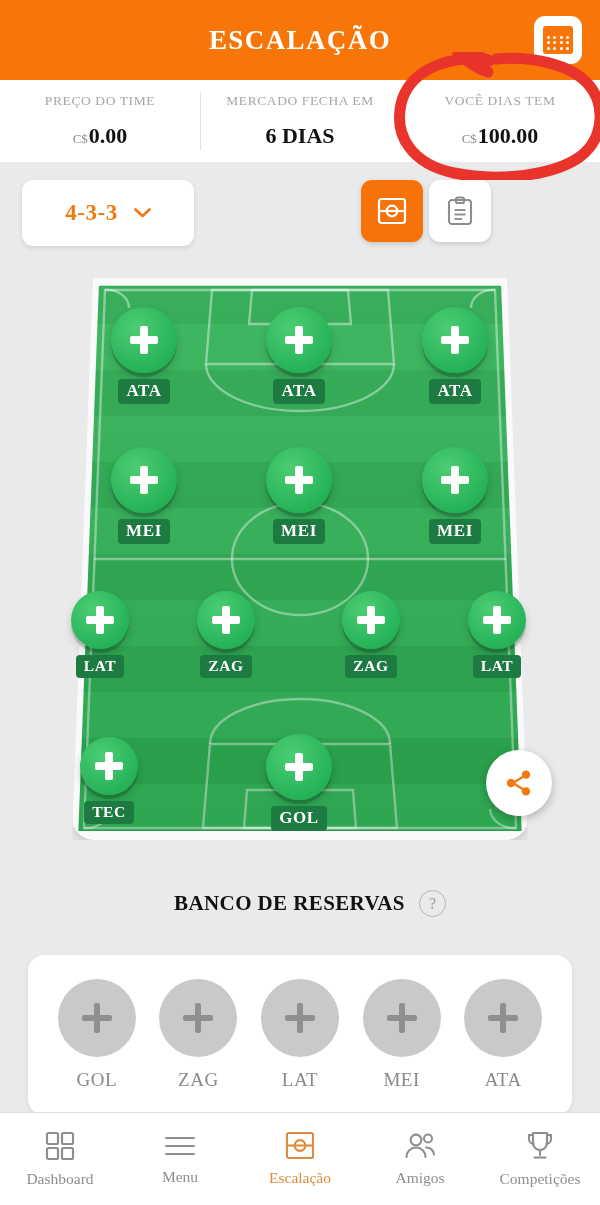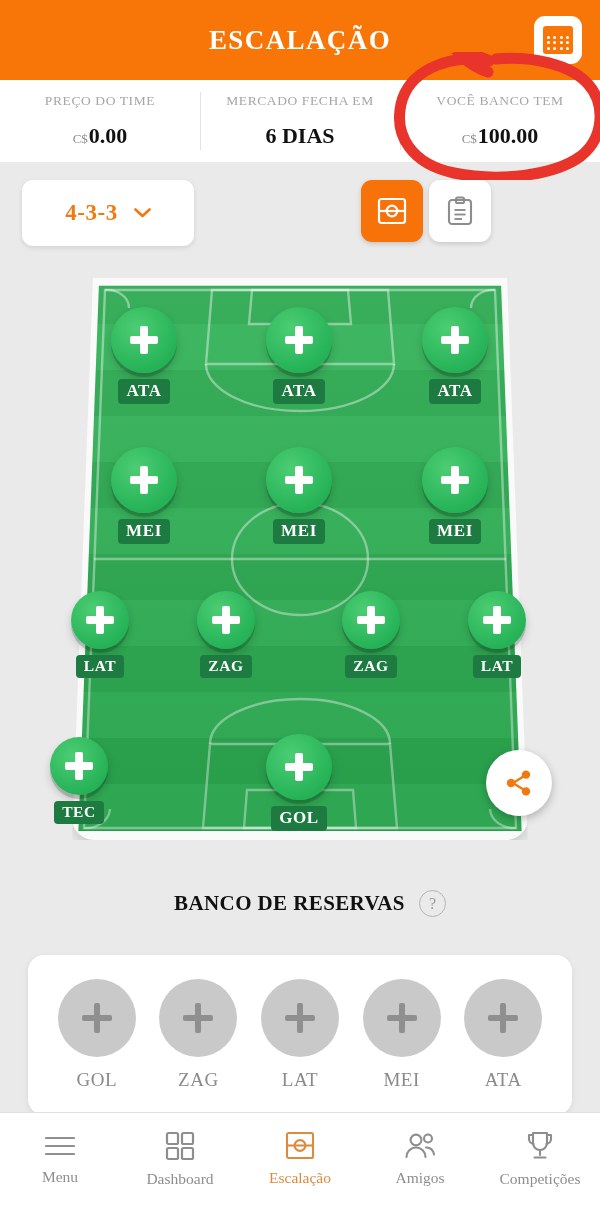--- a/index.html
+++ b/index.html
@@ -187,21 +187,21 @@
   <div class="statbar">
     <div class="stat">
       <div class="stat-label">PREÇO DO TIME</div>
       <div class="stat-value"><span class="stat-cur">C$</span><span>0.00</span></div>
     </div>
     <div class="stat">
       <div class="stat-label">MERCADO FECHA EM</div>
       <div class="stat-value"><span>6 DIAS</span></div>
     </div>
     <div class="stat">
-      <div class="stat-label">VOCÊ BANCO TEM</div>
+      <div class="stat-label">VOCÊ DIAS TEM</div>
       <div class="stat-value"><span class="stat-cur">C$</span><span>100.00</span></div>
     </div>
   </div>
 
   <svg class="annot" viewBox="0 0 214 128">
     <path d="M96 8 C50 2 16 22 9 52 C2 84 20 112 62 121 C106 130 162 124 189 104 C212 86 214 52 196 32 C178 12 140 4 104 7" fill="none" stroke="#e8342a" stroke-width="11" stroke-linecap="round"></path>
     <path d="M97 9 C86 3 78 2 70 4 C76 10 84 16 96 20" fill="none" stroke="#e8342a" stroke-width="11" stroke-linecap="round"></path>
   </svg>
 
   <div class="toolbar">
@@ -309,21 +309,21 @@
         </div>
       <div class="tag">ZAG</div>
     </div>
     <div class="slot small" style="left:468px; top:319px;">
       <div class="bubble">
           <div class="plus-v"></div>
         </div>
       <div class="tag">LAT</div>
     </div>
 
-    <div class="slot small" style="left:50px; top:465px;">
+    <div class="slot small" style="left:80px; top:465px;">
       <div class="bubble">
           <div class="plus-v"></div>
         </div>
       <div class="tag">TEC</div>
     </div>
     <div class="slot" style="left:266px; top:462px;">
       <div class="bubble">
           <div class="plus-v"></div>
         </div>
       <div class="tag">GOL</div>
@@ -372,40 +372,40 @@
     </div>
     <div class="bench-slot">
       <div class="bench-bubble">
           <div class="plus-g"></div>
         </div>
       <div class="bench-label">ATA</div>
     </div>
   </div>
 
   <div class="navbar">
-    <div class="nav-item">
-      <svg width="34" height="26" viewBox="0 0 34 26">
-        <g stroke="#8e8e8e" stroke-width="2.2" stroke-linecap="round">
-          <line x1="3" y1="5" x2="31" y2="5"></line>
-            <line x1="3" y1="13" x2="31" y2="13"></line>
-            <line x1="3" y1="21" x2="31" y2="21"></line>
-        </g>
-      </svg>
-      <div class="nav-label">Menu</div>
-    </div>
     <div class="nav-item">
       <svg width="30" height="30" viewBox="0 0 30 30">
         <g fill="none" stroke="#8e8e8e" stroke-width="2.2">
           <rect x="2" y="2" width="11" height="11" rx="1.6"></rect>
             <rect x="17" y="2" width="11" height="11" rx="1.6"></rect>
           <rect x="2" y="17" width="11" height="11" rx="1.6"></rect>
             <rect x="17" y="17" width="11" height="11" rx="1.6"></rect>
         </g>
       </svg>
       <div class="nav-label">Dashboard</div>
+    </div>
+    <div class="nav-item">
+      <svg width="34" height="26" viewBox="0 0 34 26">
+        <g stroke="#8e8e8e" stroke-width="2.2" stroke-linecap="round">
+          <line x1="3" y1="5" x2="31" y2="5"></line>
+            <line x1="3" y1="13" x2="31" y2="13"></line>
+            <line x1="3" y1="21" x2="31" y2="21"></line>
+        </g>
+      </svg>
+      <div class="nav-label">Menu</div>
     </div>
     <div class="nav-item active">
       <svg width="30" height="29" viewBox="0 0 30 29">
         <rect x="2" y="2" width="26" height="25" rx="1.8" fill="none" stroke="#dd8a3d" stroke-width="2.1"></rect>
         <line x1="2" y1="14.5" x2="28" y2="14.5" stroke="#dd8a3d" stroke-width="2.1"></line>
         <circle cx="15" cy="14.5" r="5.4" fill="none" stroke="#dd8a3d" stroke-width="2.1"></circle>
       </svg>
       <div class="nav-label">Escalação</div>
     </div>
     <div class="nav-item">

